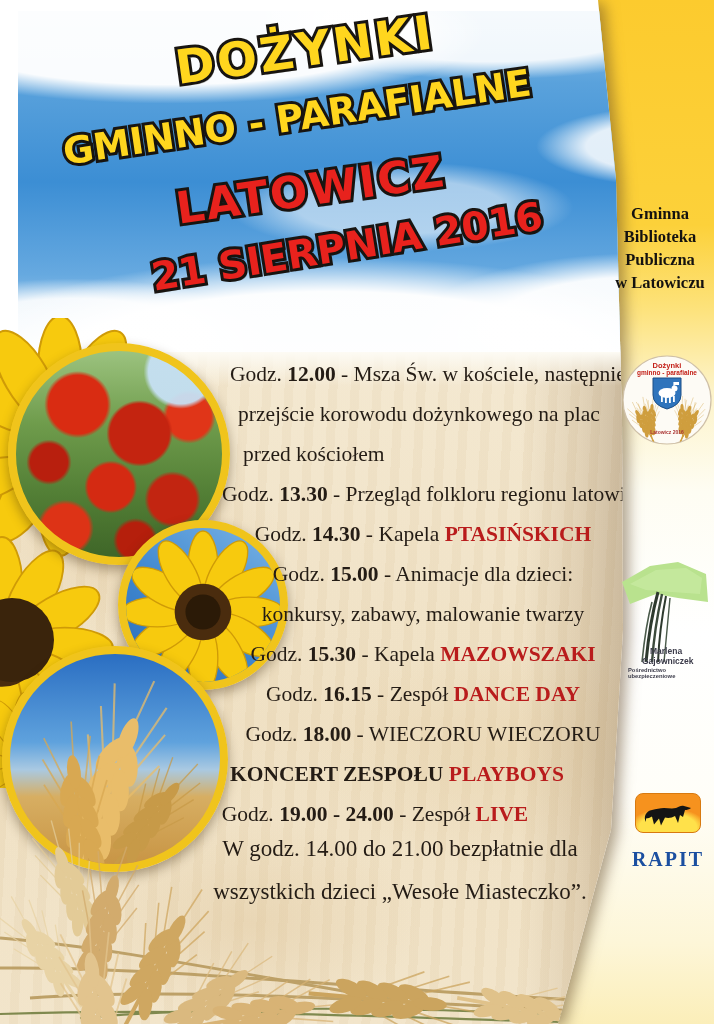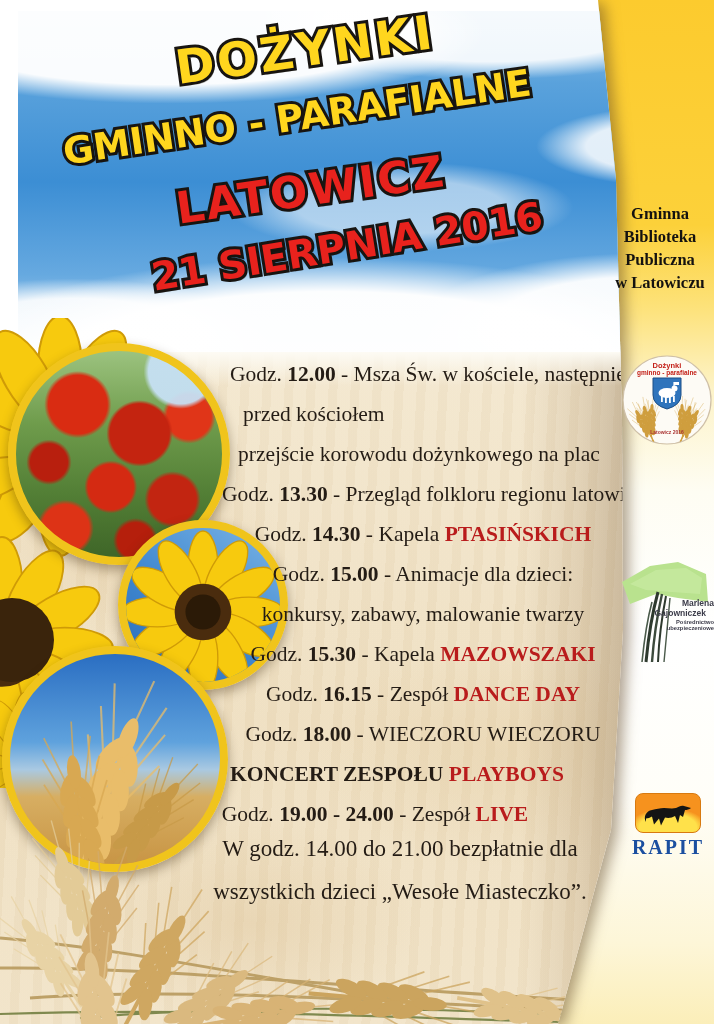--- a/index.html
+++ b/index.html
@@ -87,30 +87,30 @@
   
   .library{position:absolute;left:606px;top:166px;width:108px;z-index:3;
     font-weight:bold;font-size:16.5px;line-height:23px;color:#141210;text-align:center;margin-top:36px;}
   .badge{position:absolute;left:621px;top:352px;width:92px;height:100px;z-index:3;}
   .badge .btx{position:absolute;width:100%;text-align:center;color:#c32018;font-weight:bold;
     font-family:"Liberation Sans",sans-serif;}
   .badge .b1{top:9px;font-size:7.5px;}
   .badge .b2{top:17px;font-size:6.5px;}
   .badge .b3{top:77px;font-size:5px;color:#a33;}
   .treebox{position:absolute;left:616px;top:558px;width:98px;height:112px;z-index:3;}
-  .treebox .ttx{position:absolute;text-align:right;color:#3c3c4a;
-    font-family:"Liberation Sans",sans-serif;}
+  .treebox .ttx{position:absolute;text-align:left;color:#3c3c4a;
+    font-family:"Liberation Sans",sans-serif;margin-top:48px;}
   .treebox .t1a{left:34px;top:40px;width:64px;font-size:8.5px;font-weight:bold;}
   .treebox .t2a{left:26px;top:50px;width:64px;font-size:8.5px;font-weight:bold;}
   .treebox .t3a{left:12px;top:61px;width:86px;font-size:5.8px;font-weight:bold;}
   .rapit{position:absolute;left:627px;top:793px;width:82px;z-index:3;text-align:center;}
   .rapit-badge{position:relative;margin:0 auto;width:64px;height:38px;border-radius:8px;
     background:radial-gradient(ellipse 52px 26px at 50% 88%, #ffe14a 0 55%, #f6921e 75%);
     border:1px solid #d87a10;}
-  .rapit-label{margin-top:3px;font-size:20px;font-weight:bold;color:#1b4fa0;
+  .rapit-label{margin-top:15px;font-size:20px;font-weight:bold;color:#1b4fa0;
     letter-spacing:2px;font-family:"Liberation Serif",serif;}
 
   .gfx{position:absolute;z-index:3;}
   .z7{z-index:7;}
 </style>
 </head>
 <body>
 
 <svg width="0" height="0" style="position:absolute" aria-hidden="true">
   <defs>
@@ -250,22 +250,22 @@
             <use href="#ear" transform="translate(64,118) rotate(-8) scale(2.1)"></use>
           </g>
       <g style="color:#c79a48">
             <use href="#ear" transform="translate(160,140) rotate(38) scale(1.7)"></use>
           </g>
     </svg>
   </div>
 
   <div class="schedule">
     <div class="sline al i1"><span>Godz. </span><span class="b">12.00</span><span> - Msza Św. w kościele, następnie</span></div>
+    <div class="sline al i2"><span>przejście korowodu dożynkowego na plac</span></div>
     <div class="sline al i3"><span>przed kościołem</span></div>
-    <div class="sline al i2"><span>przejście korowodu dożynkowego na plac</span></div>
     <div class="sline al"><span>Godz. </span><span class="b">13.30</span><span> - Przegląd folkloru regionu latowickiego</span></div>
     <div class="sline"><span>Godz. </span><span class="b">14.30</span><span> - Kapela </span><span class="r">PTASIŃSKICH</span></div>
     <div class="sline"><span>Godz. </span><span class="b">15.00</span><span> - Animacje dla dzieci:</span></div>
     <div class="sline"><span>konkursy, zabawy, malowanie twarzy</span></div>
     <div class="sline"><span>Godz. </span><span class="b">15.30</span><span> - Kapela </span><span class="r">MAZOWSZAKI</span></div>
     <div class="sline"><span>Godz. </span><span class="b">16.15</span><span> - Zespół </span><span class="r">DANCE DAY</span></div>
     <div class="sline"><span>Godz. </span><span class="b">18.00</span><span> - WIECZORU WIECZORU</span></div>
     <div class="sline sh1"><span class="b">KONCERT ZESPOŁU </span><span class="r">PLAYBOYS</span></div>
     <div class="sline sh2"><span>Godz. </span><span class="b">19.00 - 24.00</span><span> - Zespół </span><span class="r">LIVE</span></div>
   </div>

